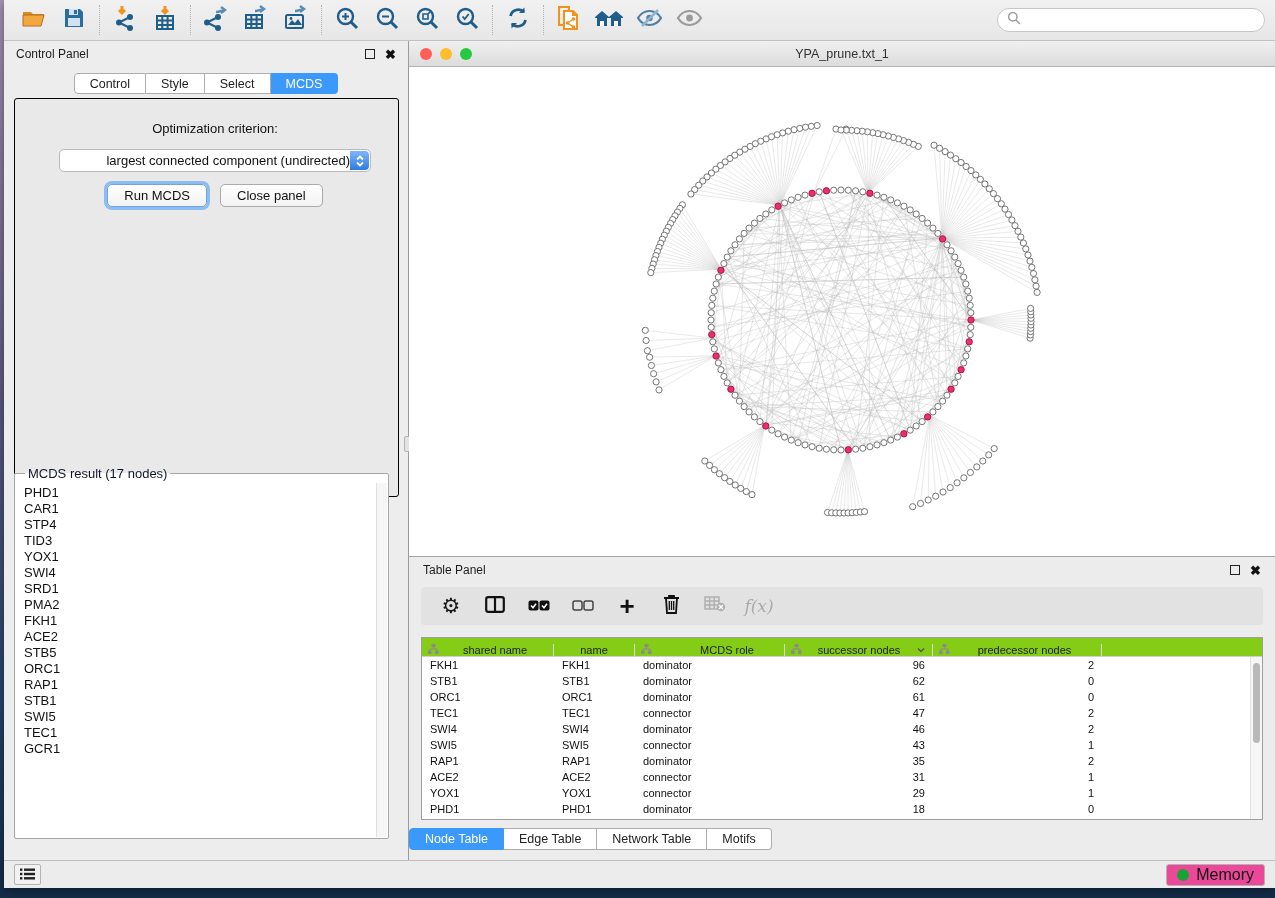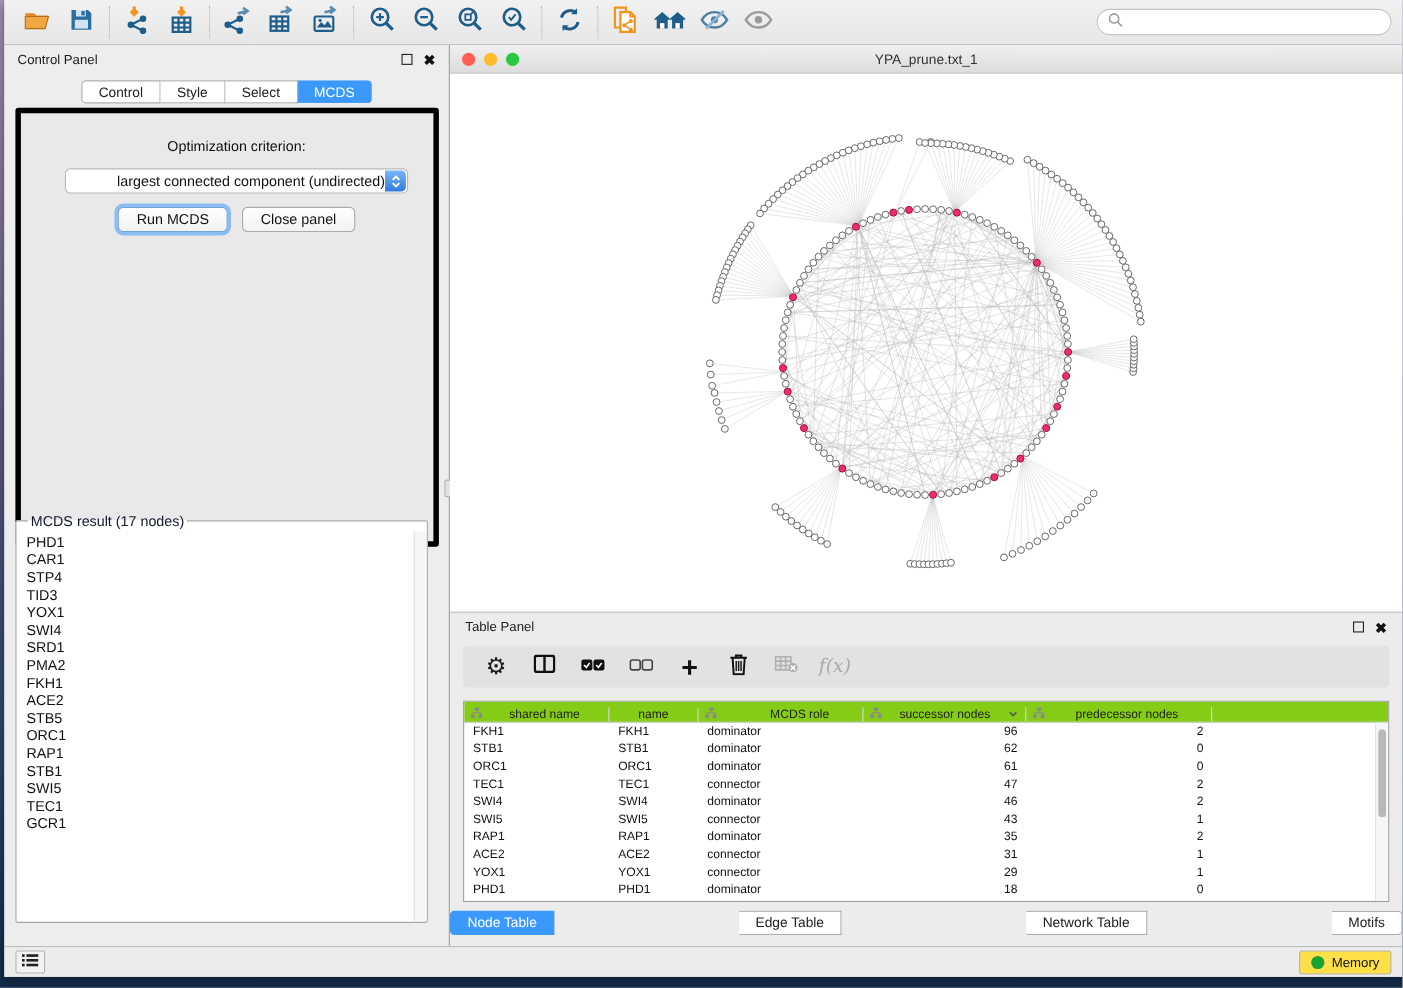--- a/index.html
+++ b/index.html
@@ -42,21 +42,21 @@
   .seg {
     height:21px; padding:0 15px; font-size:12.5px; color:#222;
     background:#fff; border:1px solid #aeaeae; border-left:none;
     display:flex; align-items:center;
   }
   .seg:first-child { border-left:1px solid #aeaeae; border-radius:4px 0 0 4px; }
   .seg:last-child { border-radius:0 4px 4px 0; }
   .seg.active { background:#3b99fc; border-color:#3b99fc; color:#fff; }
   .cp-body {
     position:absolute; left:10px; right:9px; top:57px; height:399px;
-    background:#e9e9e9; border:5px solid #000000; border-radius:3px;
+    background:#e9e9e9; border:1px solid #000000; border-radius:3px;
     text-align:center;
     padding-left:17px;
   }
   .opt-label { margin-top:22px; font-size:13px; color:#111; }
   .dropdown {
     margin:13px auto 0; width:312px; height:23px; background:#fff;
     border:1px solid #b9b9b9; border-radius:5px;
     display:flex; align-items:center; position:relative;
   }
   .dropdown .dd-text { flex:1; font-size:13px; color:#111; text-align:right; padding-right:20px; }
@@ -109,31 +109,31 @@
     background:#fff; border:1px solid #9e9e9e; overflow:hidden; font-size:11px;
   }
   .thead { display:flex; height:19px; background:#84cc16; border-bottom:1px solid #cfcfcf;align-items:flex-end; }
   .th { display:flex; align-items:center; gap:4px; padding:0 6px; border-right:1px solid #d8d8d8; color:#222; }
   .th .th-label { flex:1; text-align:center; }
   .tr { display:flex; height:16px; align-items:center; }
   .td { padding:0 8px; color:#111; overflow:hidden; white-space:nowrap; }
   .td.num { text-align:right; }
   .tbl-scroll { position:absolute; right:0; top:19px; bottom:0; width:12px; background:#f6f6f6; border-left:1px solid #e2e2e2; }
   .tbl-thumb { position:absolute; left:2px; right:2px; top:6px; height:80px; background:#b9b9b9; border-radius:5px; }
-  .tp-tabs { position:absolute; left:0; right:0; top:271px; display:flex; justify-content:space-between;gap:16px; }
+  .tp-tabs { position:absolute; left:0; right:0; top:271px; display:flex; justify-content:flex-start; }
   .tp-tabs .seg { height:22px; font-size:12.5px; }
   
   .status-bar {
     height:28px; flex:0 0 28px; background:#ececec; border-top:1px solid #bdbdbd;
     display:flex; align-items:center; padding:0 10px;
   }
   .list-btn { width:27px; height:21px; border:1px solid #b3b3b3; background:#f2f2f2; border-radius:2px; display:flex; align-items:center; justify-content:center; }
   .memory-btn {
-    margin-left:auto; height:22px; border:1px solid #b3b3b3; background:#fde047; border-radius:3px;
-    display:flex; align-items:center; gap:7px; padding:0 10px; font-size:12px; color:#111;
+    margin-left:auto; height:22px; border:1px solid #b3b3b3; background:#ec4899; border-radius:3px;
+    display:flex; align-items:center; gap:7px; padding:0 10px; font-size:16px; color:#111;
   }
   .mem-dot { width:12px; height:12px; border-radius:50%; background:#18a335; }
 </style>
 </head>
 <body>
 
 <div class="app">
 
   <div class="toolbar">
     <div class="tbtn">

